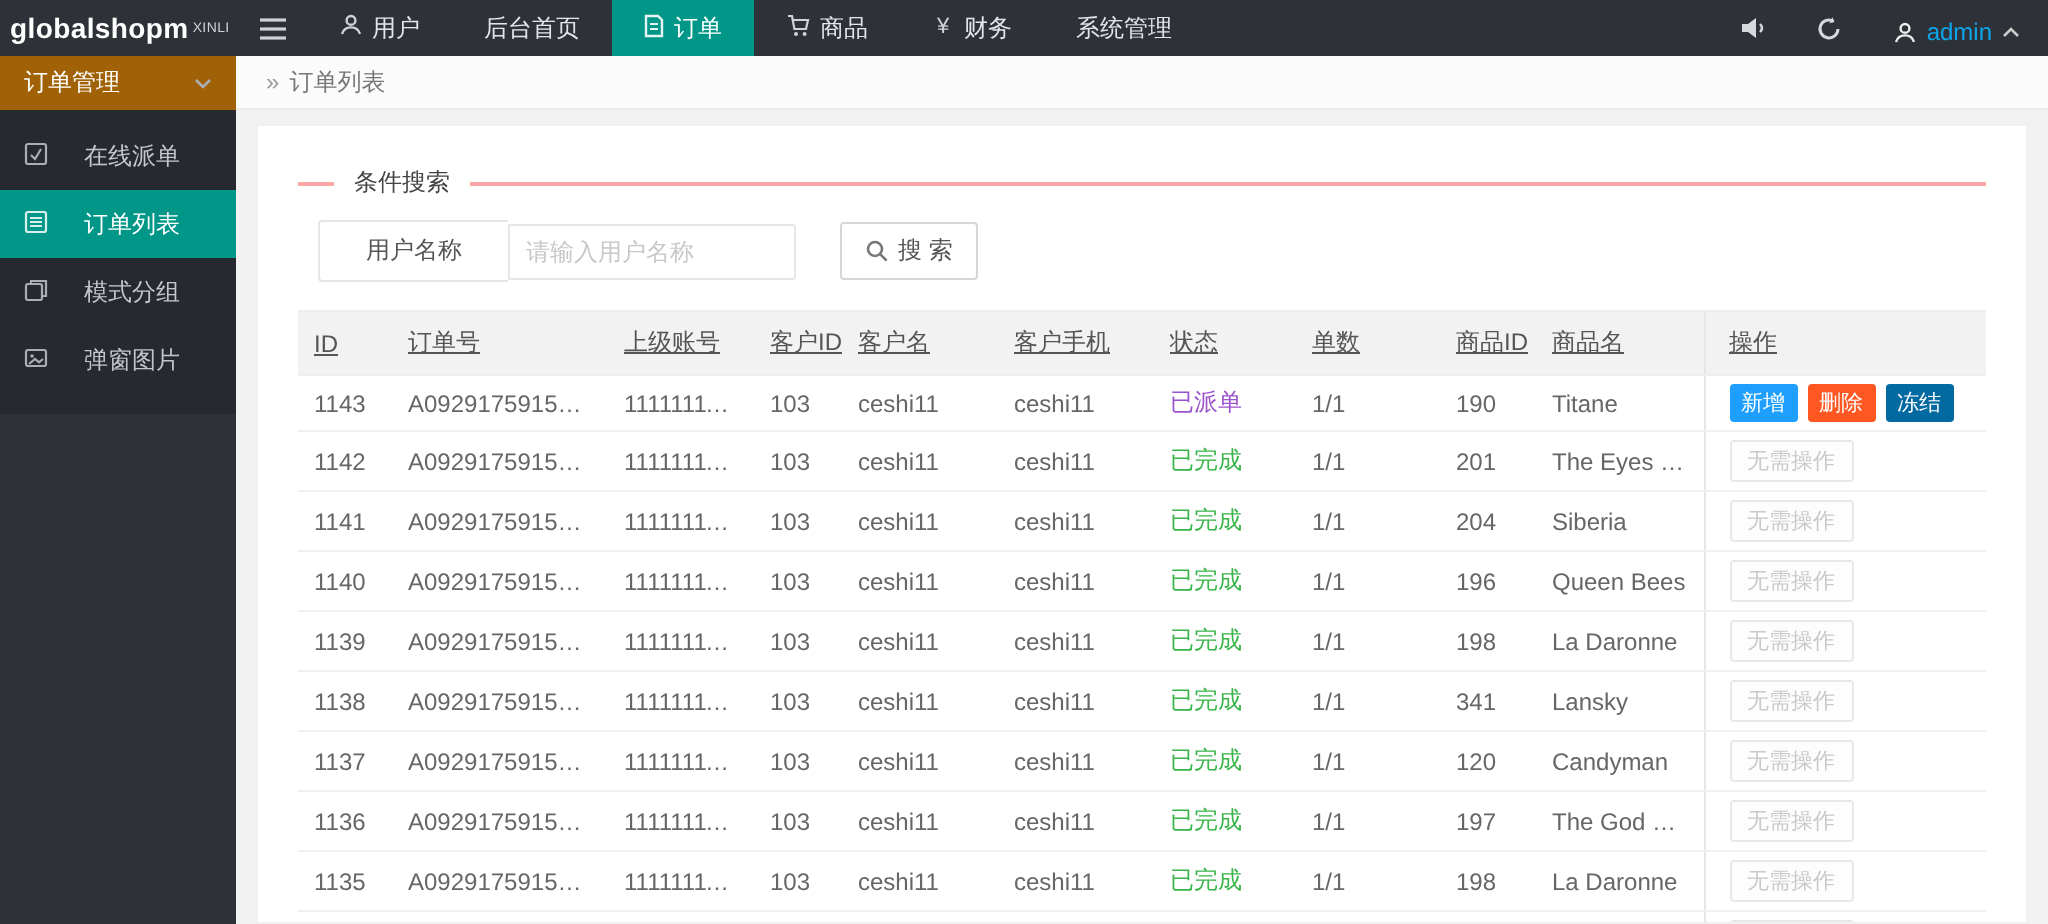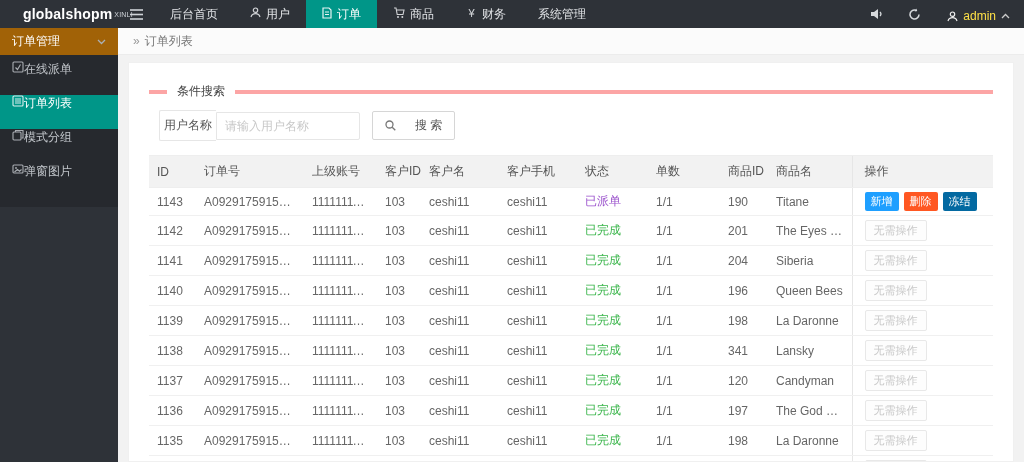--- a/index.html
+++ b/index.html
@@ -1,60 +1,60 @@
 <!DOCTYPE html>
 <html><head>
 <meta charset="utf-8">
 <style>
   * { margin:0; padding:0; box-sizing:border-box; }
   html,body { width:1024px; height:462px; overflow:hidden; font-family:"Liberation Sans","DejaVu Sans",sans-serif; }
   body { display:flex; flex-direction:column; background:#f2f2f2; }
 
   
   .topbar { height:28px; background:#2e3238; display:flex; align-items:stretch; color:#e8e8e8; flex:0 0 28px; }
-  .logo { width:118px; display:flex; align-items:center; padding-left:23px; color:#fff; font-size:14px; font-weight:bold; letter-spacing:.2px; }
+  .logo { width:118px; display:flex; align-items:center; padding-left:5px; color:#fff; font-size:14px; font-weight:bold; letter-spacing:.2px; }
   .logo sup { font-size:7px; margin-left:2px; color:#cfd3d8; font-weight:normal; }
   .hamburger { width:36px; display:flex; align-items:center; justify-content:center; cursor:pointer; color:#cfd3d8; }
   .nav { display:flex; align-items:stretch; }
   .nav-item { display:flex; align-items:center; gap:5px; padding:0 16px; font-size:12px; color:#e3e5e8; cursor:pointer; }
   .nav-item.active { background:#009688; color:#fff; }
   .nav-item svg { opacity:.9; }
   .topbar-right { margin-left:auto; display:flex; align-items:stretch; }
   .top-icon-btn { display:flex; align-items:center; justify-content:center; width:38px; color:#d6d9dc; cursor:pointer; }
-  .user-chip { display:flex; align-items:center; gap:5px; padding:16px 14px; font-size:12px; color:#fde047; cursor:pointer; }
+  .user-chip { display:flex; align-items:center; gap:5px; padding:16px 14px; font-size:12px; color:#0ea5e9; cursor:pointer; }
 
   
   .shell { flex:1; display:flex; min-height:0; }
   .sidebar { width:118px; background:#2e3238; flex:0 0 118px; display:flex; flex-direction:column; }
   .side-group { height:27px; display:flex; align-items:center; justify-content:space-between; padding:0 12px; color:#fff; font-size:12px; cursor:pointer; background:#a16207; }
   .side-group .chev { color:#aab0b6; }
   .side-items { background:#26292e; padding:6px 0 10px; }
-  .side-item { height:34px; display:flex; align-items:flex-start; gap:0; padding:0 12px; font-size:12px; color:#c2c6cb; cursor:pointer; }
+  .side-item { height:34px; display:flex; align-items:center; gap:18px; padding:0 12px; font-size:12px; color:#c2c6cb; cursor:pointer; }
   .side-item svg { flex:0 0 auto; opacity:.85; }
   .side-item.active { background:#009688; color:#fff; }
 
   .main { flex:1; display:flex; flex-direction:column; min-width:0; }
   .breadcrumb-bar { height:27px; background:#fbfbfb; border-bottom:1px solid #ececec; display:flex; align-items:center; padding-left:15px; font-size:12px; color:#777; flex:0 0 27px; }
   .breadcrumb-bar .arrow { color:#999; margin-right:5px; }
 
   .content { flex:1; background:#f2f2f2; padding:7px 10px 0 10px; min-height:0; }
   .card { background:#fff; border:1px solid #f0f0f0; height:100%; padding:10px 20px 0 20px; overflow:hidden; }
 
   
-  .fieldset { border:none; border-top:4px solid #fca5a5; margin-top:10px; padding:8px 10px 14px; }
+  .fieldset { border:none; border-top:2px solid #fca5a5; margin-top:10px; padding:8px 10px 14px; }
   .fieldset legend { font-size:12px; color:#444; padding:0 10px; margin-left:8px; }
   .search-row { display:flex; align-items:center; margin-top:2px; }
-  .input-label { border:1px solid #e6e6e6; border-right:none; padding:6px 4px; font-size:12px; color:#555; background:#fff; border-radius:2px 0 0 2px; }
+  .input-label { border:1px solid #e6e6e6; border-right:none; padding:6px 23px; font-size:12px; color:#555; background:#fff; border-radius:2px 0 0 2px; }
   .search-input { border:1px solid #e6e6e6; width:144px; padding:6px 8px; font-size:12px; color:#333; outline:none; border-radius:0 2px 2px 0; }
   .search-input::placeholder { color:#c8c8c8; }
-  .search-btn { margin-left:12px; display:flex; align-items:center; gap:19px; border:1px solid #d6d6d6; background:#fff; padding:5px 12px; font-size:12px; color:#555; border-radius:2px; cursor:pointer; }
+  .search-btn { margin-left:22px; display:flex; align-items:center; gap:5px; border:1px solid #d6d6d6; background:#fff; padding:5px 12px; font-size:12px; color:#555; border-radius:2px; cursor:pointer; }
 
   
   table { width:100%; border-collapse:collapse; table-layout:fixed; }
-  thead th { background:#f2f2f2; font-weight:normal; font-size:12px; color:#555; text-align:left; padding:7px 8px; border:1px solid #eeeeee; border-left:none; border-right:none; white-space:nowrap; }
+  thead th { background:#f2f2f2; font-weight:normal; font-size:12px; color:#555; text-align:left; padding:7px 8px; border:1px solid #eeeeee; border-left:none; border-right:none; white-space:nowrap;text-decoration:underline; }
   tbody td { font-size:12px; color:#666; padding:4px 8px; border-bottom:1px solid #f0f0f0; white-space:nowrap; overflow:hidden; text-overflow:ellipsis; height:24px; }
   th.op-col, td.op-col { border-left:1px solid #e6e6e6; padding-left:12px; }
   .status { font-size:12px; }
   .act-btn { display:inline-block; font-size:11px; color:#fff; border:none; border-radius:2px; padding:2px 6px; margin-right:5px; cursor:pointer; }
   .act-none { display:inline-block; font-size:11px; color:#c9c9c9; background:#fdfdfd; border:1px solid #e8e8e8; border-radius:2px; padding:2px 8px; cursor:not-allowed; }
 </style>
 </head>
 <body>
 
 <div class="topbar">
@@ -66,28 +66,28 @@
     <svg width="13" height="11" viewBox="0 0 13 11">
         <g stroke="#cfd3d8" stroke-width="1.6">
           <line x1="0" y1="1" x2="13" y2="1"></line>
           <line x1="0" y1="5.5" x2="13" y2="5.5"></line>
           <line x1="0" y1="10" x2="13" y2="10"></line>
         </g>
       </svg>
   </div>
   <div class="nav" id="top-nav">
       <div class="nav-item">
-        <span>后台首页</span>
-      </div>
-      <div class="nav-item">
         <span><svg width="11" height="11" viewBox="0 0 11 11">
             <circle cx="5.5" cy="3.2" r="2.2" fill="none" stroke="currentColor" stroke-width="1.2"></circle>
             <path d="M1 10 q1-3.3 4.5-3.3 T10 10" fill="none" stroke="currentColor" stroke-width="1.2"></path>
           </svg></span>
         <span>用户</span>
+      </div>
+      <div class="nav-item">
+        <span>后台首页</span>
       </div>
       <div class="nav-item active">
         <span><svg width="10" height="12" viewBox="0 0 10 12">
             <path d="M1 1 H7 L9 3 V11 H1 Z" fill="none" stroke="currentColor" stroke-width="1.2"></path>
             <line x1="3" y1="5" x2="7" y2="5" stroke="currentColor"></line>
             <line x1="3" y1="7.5" x2="7" y2="7.5" stroke="currentColor"></line>
           </svg></span>
         <span>订单</span>
       </div>
       <div class="nav-item">

